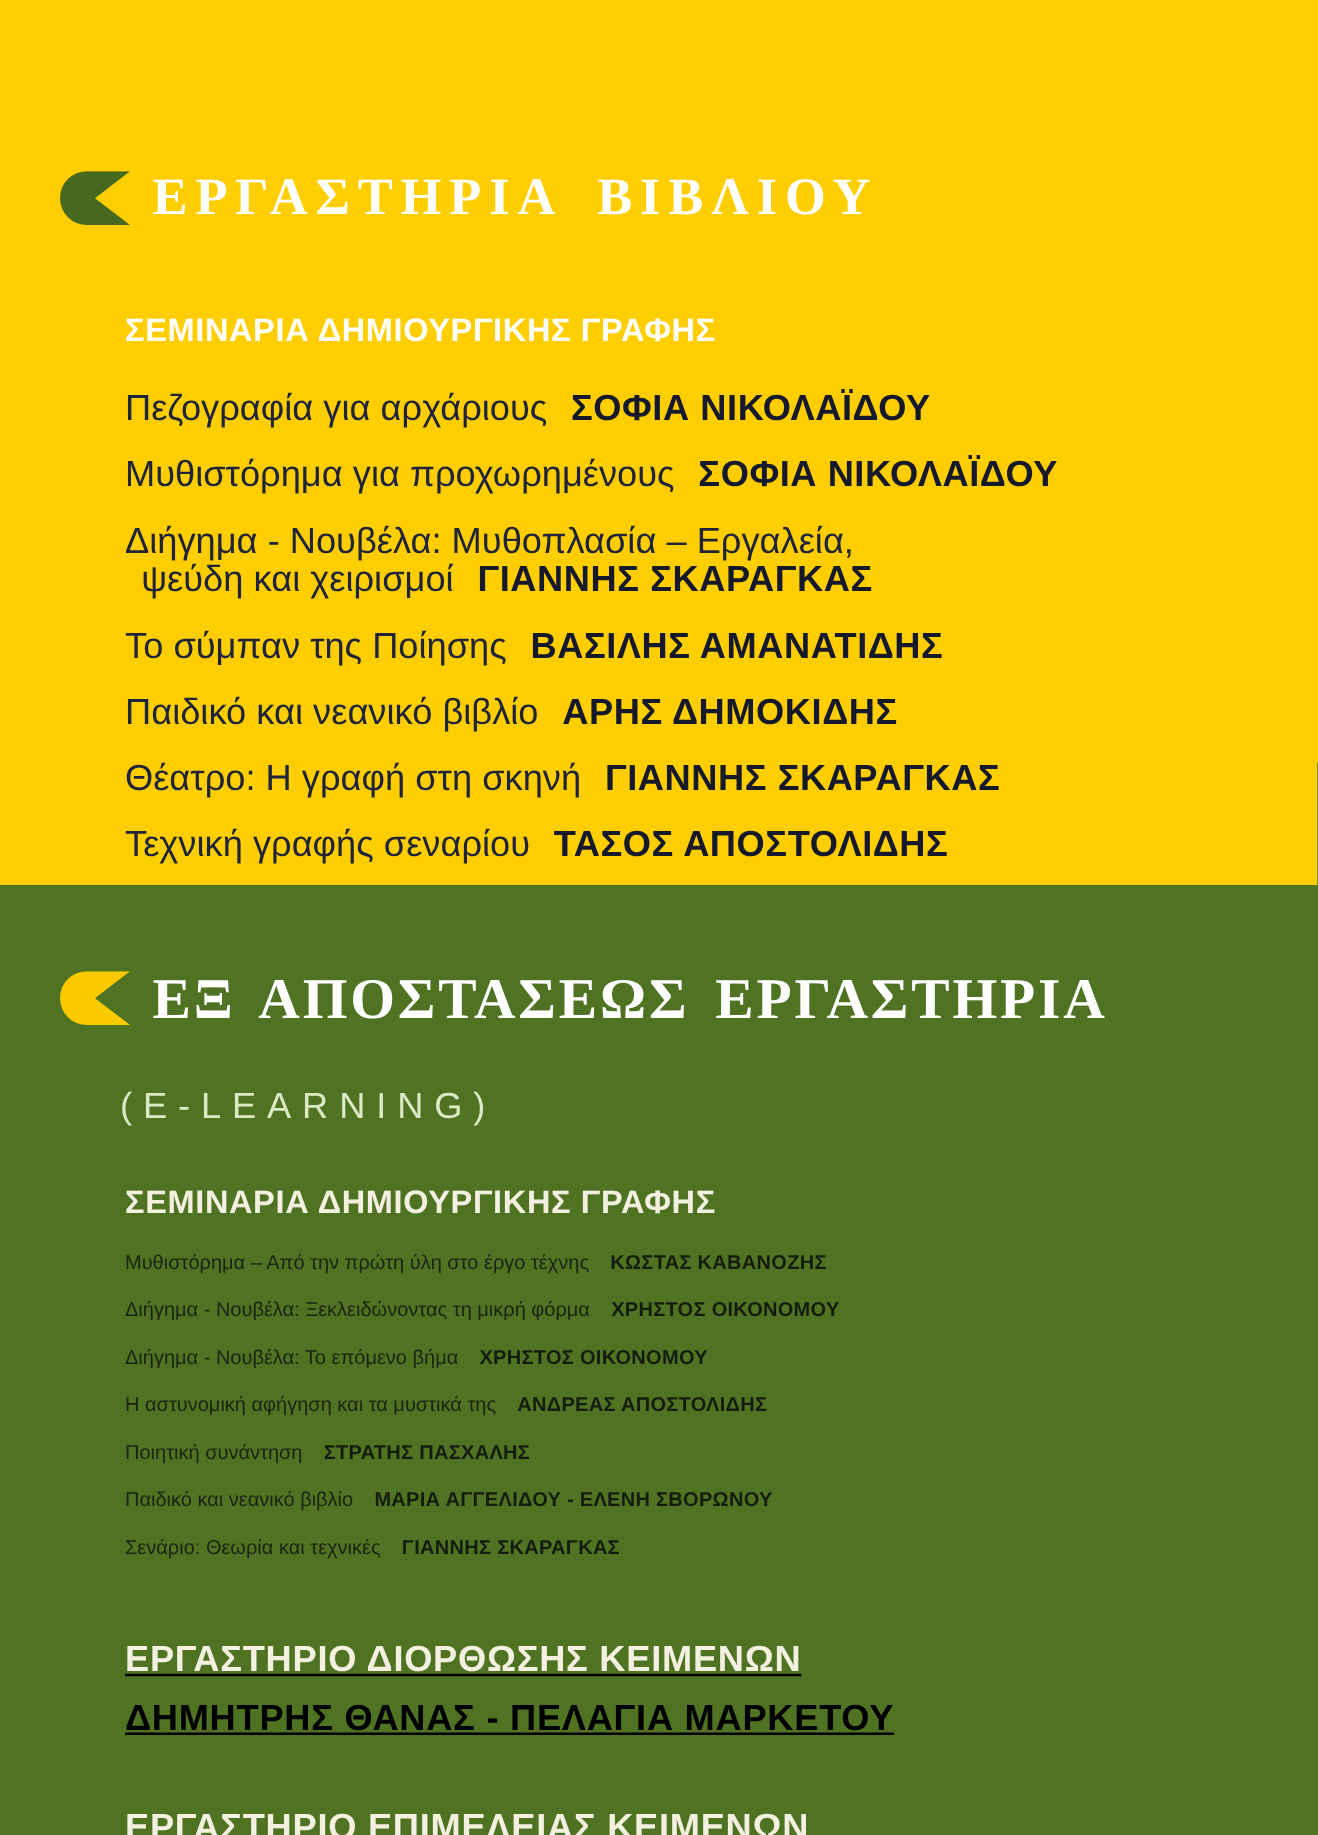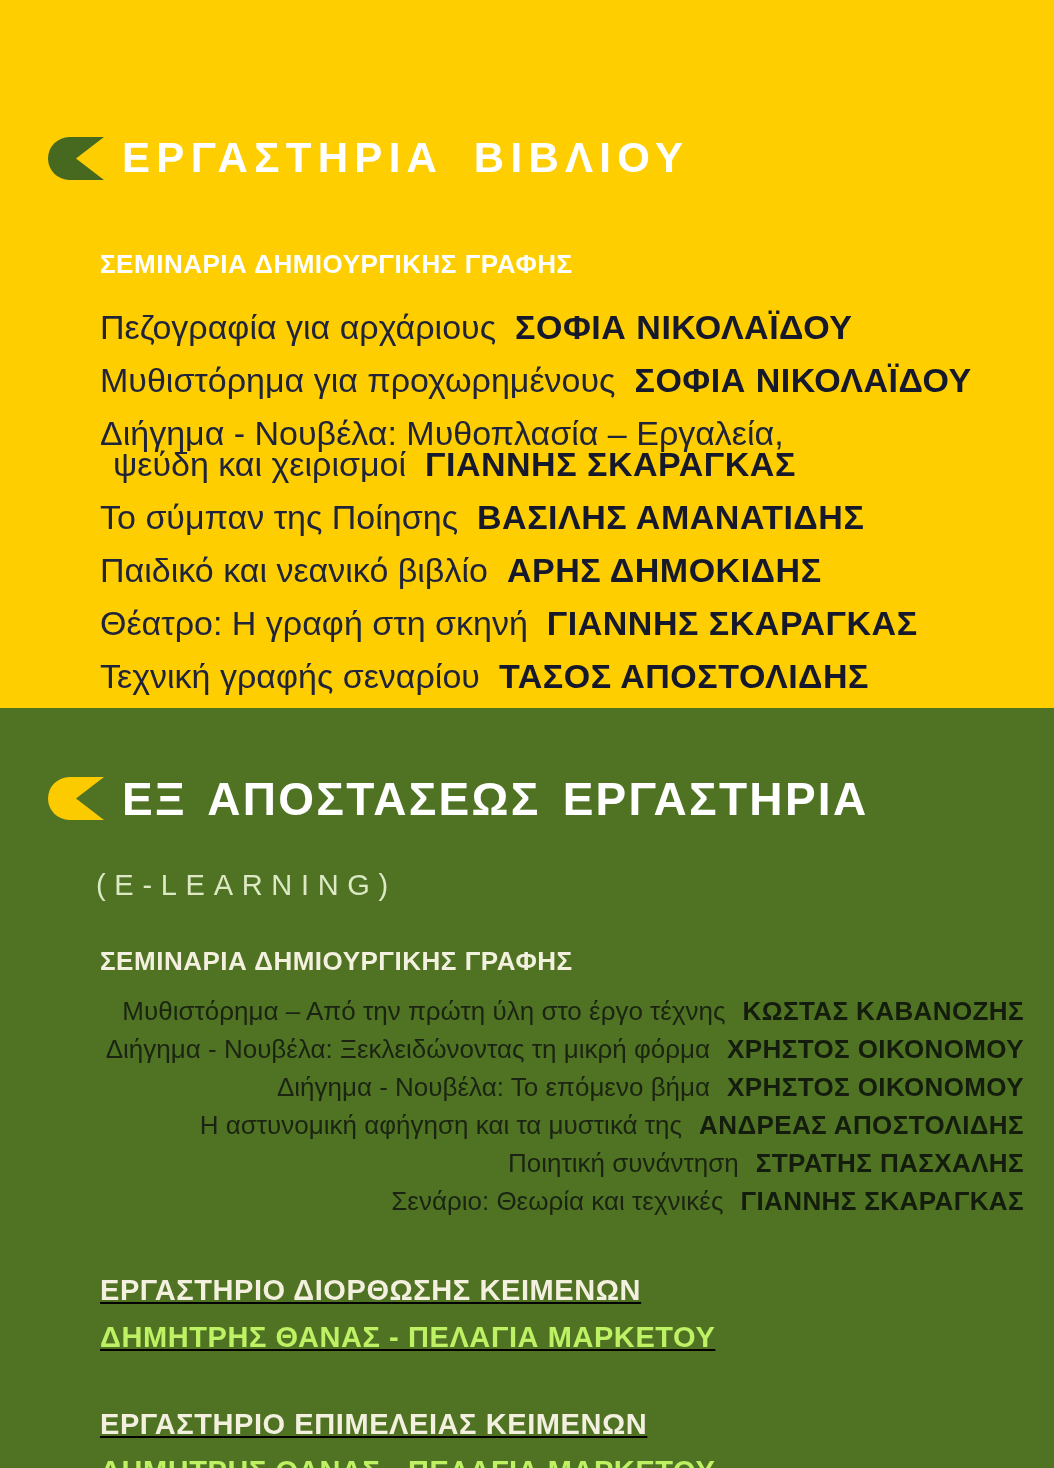--- a/index.html
+++ b/index.html
@@ -19,21 +19,21 @@
     padding:106px 40px 0 100px;
   }
   
   .sec-green{
     background:#4F7323;
     height:948px;
     box-sizing:border-box;
     padding:36px 30px 0 100px;
   }
 
-  .title-row{display:flex;align-items:center;margin-left:-52px;}
+  .title-row{display:flex;align-items:center;margin-left:-52px;font-family:Liberation Serif, serif;}
   .title-icon{flex:0 0 auto;margin-right:16px;display:block;}
   .sec-title{
     font-weight:bold;color:#FFFFFF;
     font-size:42px;line-height:48px;
     letter-spacing:0.15em;word-spacing:0.30em;
     white-space:nowrap;
   }
   .sec-green .sec-title{
     font-size:46px;letter-spacing:0.05em;word-spacing:0.15em;
   }
@@ -46,48 +46,47 @@
   .subheading{
     font-weight:bold;color:#FFFFFF;
     font-size:26px;letter-spacing:0.02em;
     margin-top:39px;
   }
   .sec-green .subheading{color:#F3F0DF;margin-top:44px;}
 
   
   .bk-list{margin-top:32px;}
   .bk-row{
-    font-size:34px;line-height:31px;
+    font-size:29px;line-height:31px;
     color:#20243A;
     margin-bottom:22px;
     white-space:nowrap;
   }
   .bk-row .cont{padding-left:13px;}
   .name{
     font-weight:bold;color:#15192B;
     margin-left:19px;letter-spacing:0.015em;
   }
 
   
   .el-list{margin-top:15px;}
   .el-row{
-    font-size:26px;line-height:38px;
+    font-size:16px;line-height:38px;
     color:#1B2412;
     white-space:nowrap;
-    text-align:right;
   }
   .el-row .name{color:#141D0D;margin-left:17px;}
 
   .ws-block{margin-top:54px;text-decoration:underline;}
   .ws-heading{
     font-weight:bold;color:#F3F0DF;
     font-size:29px;letter-spacing:0.02em;
   }
   .ws-names{
-    font-weight:bold;color:#bef264;
+    font-weight:bold;color:#000000;
     font-size:29px;letter-spacing:0.02em;
     margin-top:14px;
   }
 </style>
 </head>
 <body>
 
 <div class="poster">
 
   <section class="sec-yellow">
@@ -163,20 +162,23 @@
       </div>
 
       <div class="el-row">
         <span class="label">Η αστυνομική αφήγηση και τα μυστικά της</span><span class="name">ΑΝΔΡΕΑΣ ΑΠΟΣΤΟΛΙΔΗΣ</span>
       </div>
 
       <div class="el-row">
         <span class="label">Ποιητική συνάντηση</span><span class="name">ΣΤΡΑΤΗΣ ΠΑΣΧΑΛΗΣ</span>
       </div>
 
+      <div class="el-row">
+        <span class="label">Παιδικό και νεανικό βιβλίο</span><span class="name">ΜΑΡΙΑ ΑΓΓΕΛΙΔΟΥ - ΕΛΕΝΗ ΣΒΟΡΩΝΟΥ</span>
+      </div>
 
       <div class="el-row">
         <span class="label">Σενάριο: Θεωρία και τεχνικές</span><span class="name">ΓΙΑΝΝΗΣ ΣΚΑΡΑΓΚΑΣ</span>
       </div>
 
     </div>
 
     <div class="ws-block">
       <div class="ws-heading">ΕΡΓΑΣΤΗΡΙΟ ΔΙΟΡΘΩΣΗΣ ΚΕΙΜΕΝΩΝ</div>
       <div class="ws-names">ΔΗΜΗΤΡΗΣ ΘΑΝΑΣ - ΠΕΛΑΓΙΑ ΜΑΡΚΕΤΟΥ</div>

